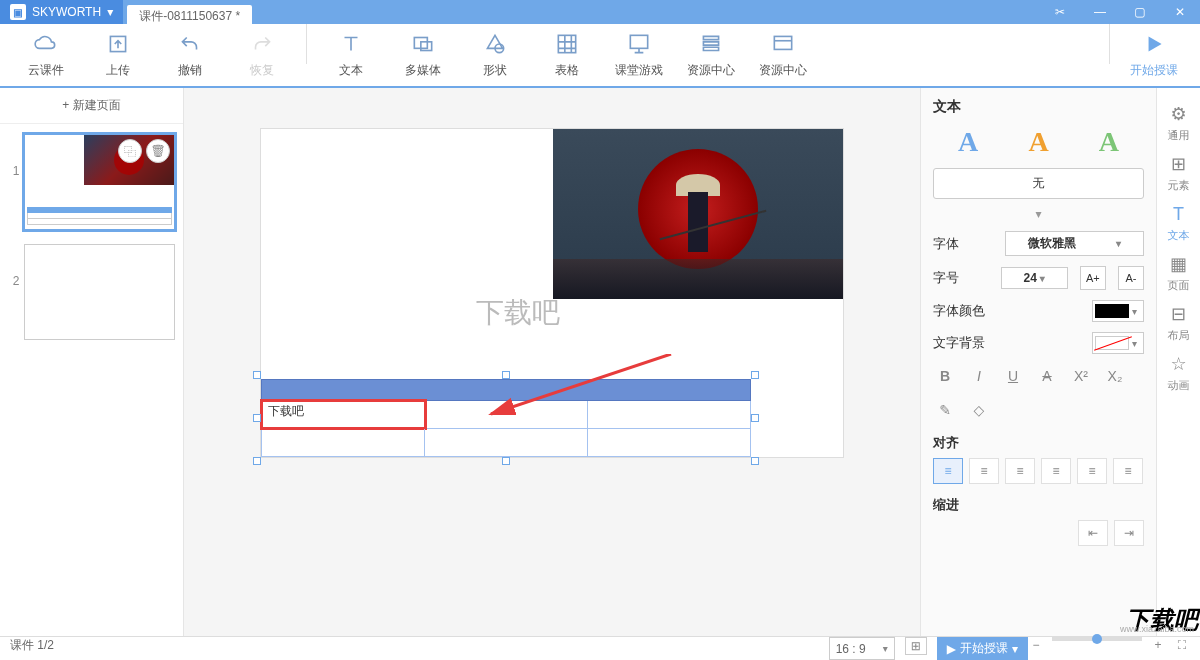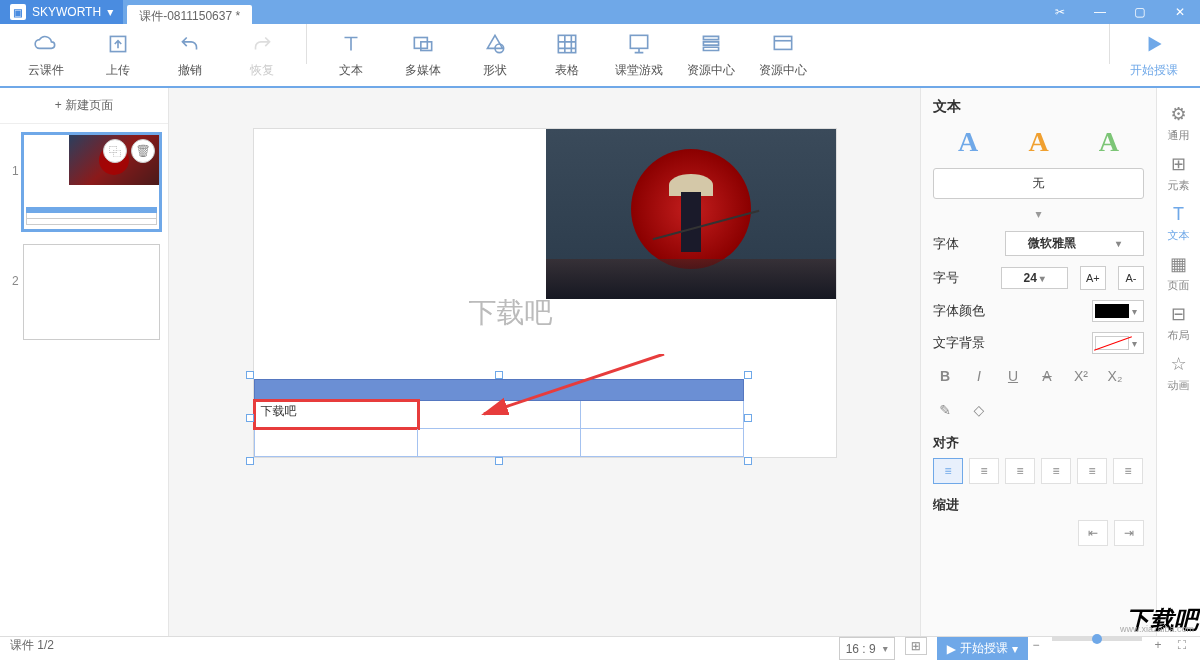--- a/index.html
+++ b/index.html
@@ -13,21 +13,21 @@
 .ribbon{height:64px;border-bottom:2px solid #6fa8e8;display:flex;padding:0 10px;}
 .ribbon-item{display:flex;flex-direction:column;align-items:center;justify-content:center;width:72px;height:60px;cursor:pointer;color:#555;}
 .ribbon-item .ico{width:28px;height:28px;display:flex;align-items:center;justify-content:center;color:#7a9ec9;}
 .ribbon-item.disabled{color:#ccc;}
 .ribbon-item.disabled .ico{color:#ddd;}
 .ribbon-item span{font-size:12px;margin-top:4px;}
 .ribbon-sep{width:1px;height:40px;background:#e0e0e0;margin:0 8px;}
 .ribbon-flex{flex:1;}
 .start-btn{color:#6fa8e8;}
 .main{display:flex;height:548px;}
-.slides-panel{width:169px;border-right:1px solid #e5e5e5;display:flex;flex-direction:column;}
+.slides-panel{width:184px;border-right:1px solid #e5e5e5;display:flex;flex-direction:column;}
 .new-page{height:36px;display:flex;align-items:center;justify-content:center;color:#666;cursor:pointer;border-bottom:1px solid #eee;}
 .thumbs{flex:1;overflow:auto;padding:10px 8px;}
 .thumb-row{display:flex;align-items:flex-start;margin-bottom:14px;}
 .thumb-num{width:18px;text-align:center;color:#888;font-size:12px;padding-top:30px;}
 .thumb{width:170px;height:96px;border:1px solid #ccc;background:#fff;position:relative;overflow:hidden;}
 .thumb.selected{outline:3px solid #6fa8e8;outline-offset:-1px;}
 .thumb-img{position:absolute;right:0;top:0;width:90px;height:50px;background:linear-gradient(135deg,#2a3f5f 0%,#8b1a1a 50%,#4a1a1a 100%);}
 .thumb-circle{position:absolute;width:30px;height:30px;border-radius:50%;background:#a00;right:30px;top:10px;opacity:.8;}
 .thumb-table{position:absolute;bottom:2px;left:2px;right:2px;height:20px;}
 .thumb-table-h{height:6px;background:#6fa8e8;}
@@ -73,21 +73,21 @@
 .section-label{font-weight:bold;font-size:13px;margin:6px 0;}
 .align-row{display:flex;gap:6px;margin-bottom:12px;}
 .align-btn{width:30px;height:26px;border:1px solid #e0e0e0;background:#fff;display:flex;align-items:center;justify-content:center;cursor:pointer;color:#888;}
 .align-btn.active{background:#e8f0fc;border-color:#6fa8e8;color:#6fa8e8;}
 .sidetabs{width:44px;border-left:1px solid #e5e5e5;display:flex;flex-direction:column;align-items:center;padding-top:10px;background:#fff;}
 .sidetab{width:40px;height:50px;display:flex;flex-direction:column;align-items:center;justify-content:center;cursor:pointer;color:#888;font-size:11px;gap:3px;}
 .sidetab.active{color:#6fa8e8;}
 .sidetab .st-ico{font-size:18px;}
 .statusbar{height:24px;border-top:1px solid #ddd;display:flex;padding:0 10px;font-size:12px;color:#666;}
 .status-spacer{flex:1;}
-.ratio-sel{border:1px solid #ccc;padding:1px 6px;margin-right:10px;display:flex;align-items:center;gap:4px;cursor:pointer;}
+.ratio-sel{border:1px solid #ccc;padding:1px 6px;margin-right:10px;display:flex;align-items:center;gap:14px;cursor:pointer;}
 .grid-btn{width:22px;height:18px;border:1px solid #ccc;margin-right:10px;display:flex;align-items:center;justify-content:center;cursor:pointer;color:#888;}
 .play-btn{background:#6fa8e8;color:#fff;padding:3px 10px;display:flex;align-items:center;gap:4px;cursor:pointer;font-size:12px;}
 .zoom-slider{width:90px;height:4px;background:#ddd;margin:0 8px;position:relative;}
 .zoom-thumb{width:10px;height:10px;background:#6fa8e8;border-radius:50%;position:absolute;top:-3px;left:40px;}
 .zoom-btn{width:16px;height:16px;display:flex;align-items:center;justify-content:center;cursor:pointer;color:#888;}
 .watermark{position:absolute;right:2px;bottom:24px;font-size:24px;font-weight:bold;color:#000;font-style:italic;text-shadow:1px 1px #fff;pointer-events:none;}
 .watermark-url{position:absolute;right:6px;bottom:26px;font-size:9px;color:#aaa;pointer-events:none;}
 </style>
 </head>
 <body>

